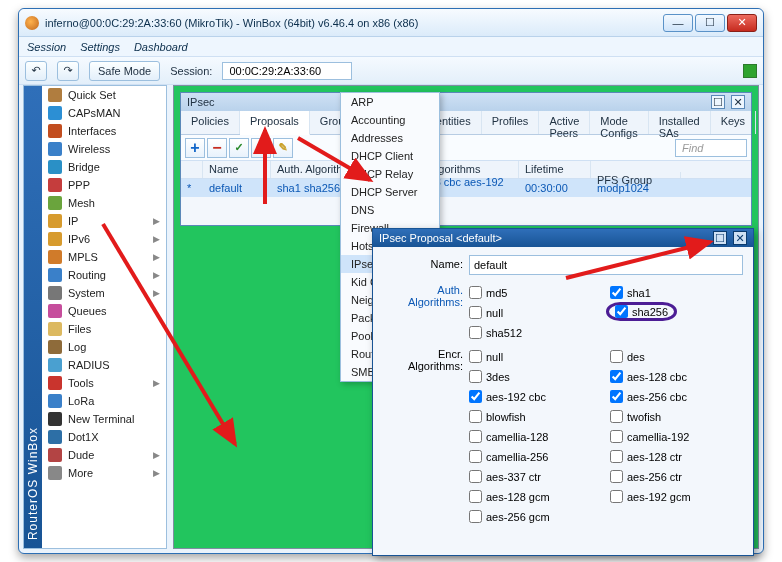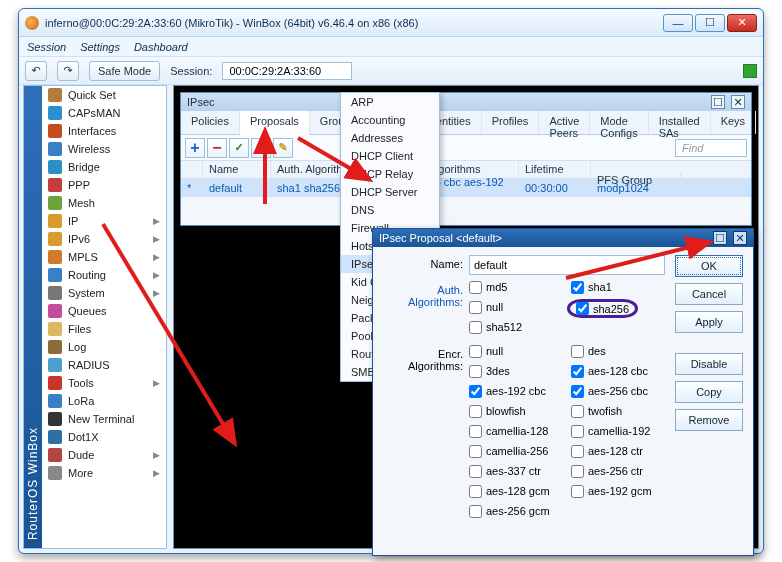--- a/index.html
+++ b/index.html
@@ -49,21 +49,21 @@
   
   .submenu {
     position:absolute; left:166px; top:6px; width:100px;
     background:#f9fbfe; border:1px solid #9cbfde; box-shadow:2px 2px 6px rgba(0,0,0,.25);
     z-index:20;
   }
   .submenu .sm-item { padding:2px 10px; height:18px; display:flex; align-items:center; color:#222; }
   .submenu .sm-item.hover { background:#cfe4fa; }
 
   
-  .mdi { flex:1; margin-left:6px; background:#000000; border:1px solid #7e8ea1; position:relative; }
+  .mdi { flex:1; margin-left:6px; background:#22c55e; border:1px solid #7e8ea1; position:relative; }
 
   
   .child {
     position:absolute; left:6px; top:6px; right:6px; height:134px;
     background:#f3f7fc; border:1px solid #5a88b8;
   }
   .child-title { height:18px; background:linear-gradient(#cfe1f4,#b9d2eb); display:flex; align-items:center; padding:0 6px; gap:6px; color:#234; }
   .child-title .spacer { flex:1; }
   .child-title .csq { width:14px; height:14px; border:1px solid #5a88b8; background:#eef6fe; display:flex; align-items:center; justify-content:center; }
 
@@ -96,21 +96,21 @@
   .dlg-form { flex:1; }
   .dlg-btns { width:68px; display:flex; flex-direction:column; gap:6px; }
   .btn { border:1px solid #8aa9c8; background:linear-gradient(#fcffff,#e3effa); height:22px; display:flex; align-items:center; justify-content:center; color:#123; }
   .btn.selected { border:1px solid #2c70b7; outline:1px dotted #2c70b7; outline-offset:-3px; }
 
   .frow { display:flex; align-items:flex-start; margin-bottom:6px; }
   .flabel { width:86px; text-align:right; padding-right:6px; padding-top:3px; }
   .flabel.link { color:#0b58b5; }
   .finput { flex:1; border:1px solid #9cbfde; padding:2px 4px; background:#fff; height:20px; }
   .ckgrid { flex:1; display:grid; grid-template-columns:1fr 1fr; column-gap:8px; row-gap:2px; }
-  .ck { display:flex; align-items:flex-start; gap:4px; height:18px; }
+  .ck { display:flex; align-items:flex-end; gap:4px; height:18px; }
   .ck input { width:13px; height:13px; }
   .ring { border:3px solid #4c1d95; border-radius:18px/12px; padding:0 6px; margin:-2px -4px; }
 
   
   .arrow { position:absolute; z-index:50; pointer-events:none; }
   .arrow svg { overflow:visible; }
 
 </style>
 </head>
 <body>
@@ -399,29 +399,20 @@
                   <label class="ck">
                     <input type="checkbox" style="">
                     <span>aes-192 gcm</span>
                   </label>
                   <label class="ck">
                     <input type="checkbox" style="">
                     <span>aes-256 gcm</span>
                   </label>
                 </div>
             </div>
-          </div>
-          <div class="dlg-btns">
-            <div class="btn selected">OK</div>
-            <div class="btn">Cancel</div>
-            <div class="btn">Apply</div>
-            <div style="height:8px"></div>
-            <div class="btn">Disable</div>
-            <div class="btn">Copy</div>
-            <div class="btn">Remove</div>
           </div>
         </div>
       </div>
 
       <div class="submenu" id="submenu">
           <div class="sm-item">ARP</div>
           <div class="sm-item">Accounting</div>
           <div class="sm-item">Addresses</div>
           <div class="sm-item">DHCP Client</div>
           <div class="sm-item">DHCP Relay</div>

